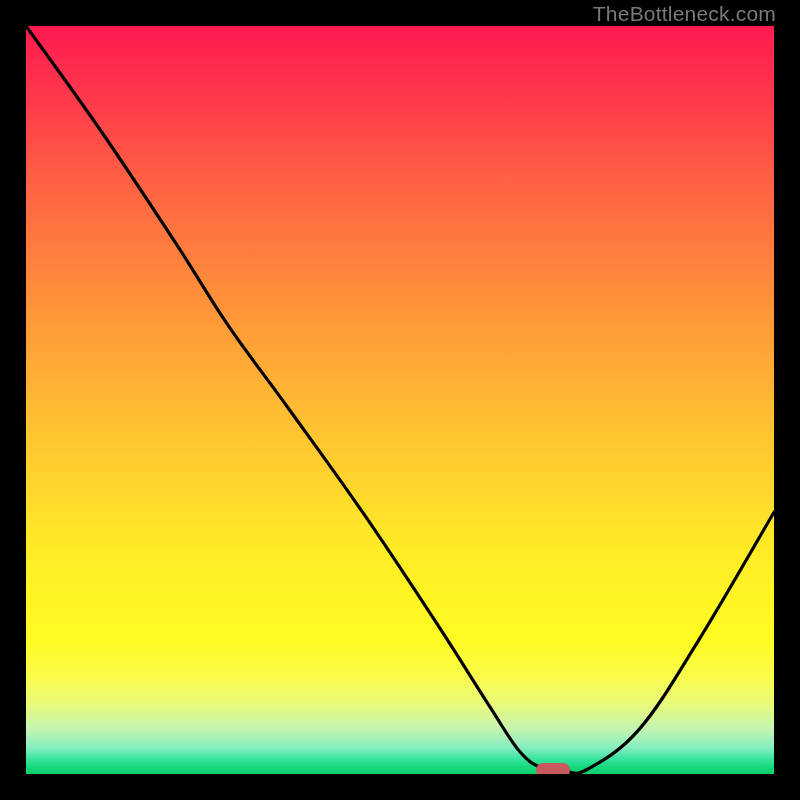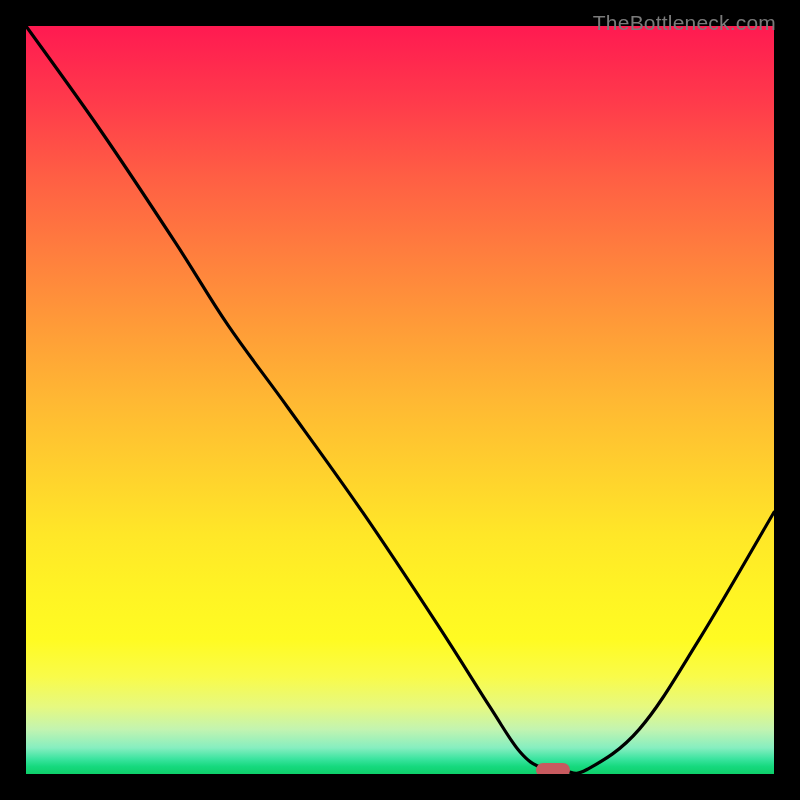--- a/index.html
+++ b/index.html
@@ -55,21 +55,21 @@
   .marker {
     position: absolute;
     width: 34px;
     height: 14px;
     border-radius: 7px;
     background: #c85a5f;
     transform: translate(-50%, -50%);
   }
   .watermark {
     position: absolute;
-    top: 11px;
+    top: 2px;
     right: 24px;
     font-family: Arial, Helvetica, sans-serif;
     font-size: 21px;
     color: #7a7a7a;
     letter-spacing: 0.2px;
   }
 </style>
 </head>
 <body>
 

